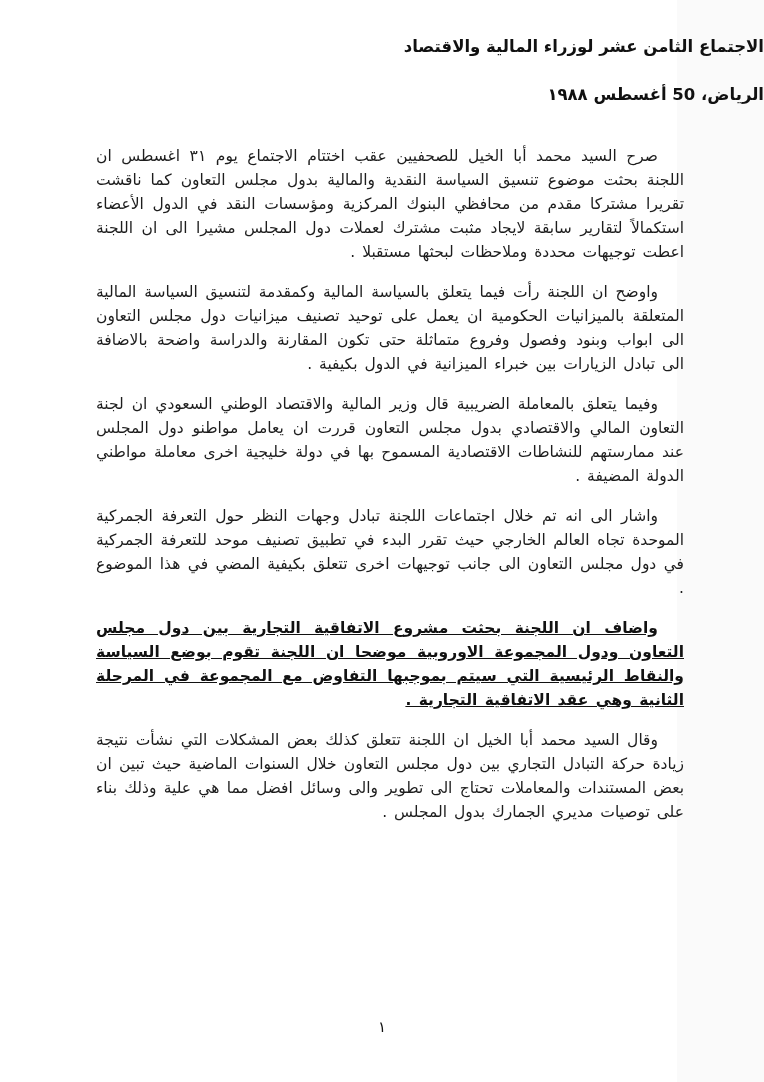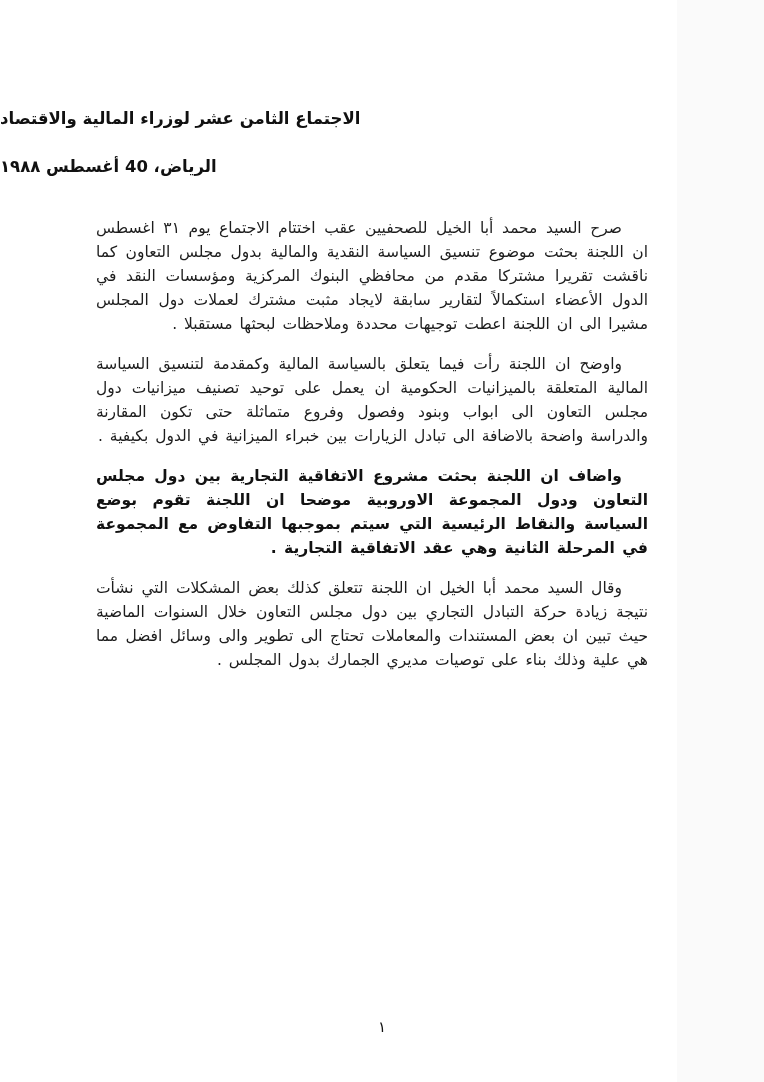--- a/index.html
+++ b/index.html
@@ -24,47 +24,48 @@
     width: 87px;
     height: 100%;
     background: #fafafa;
   }
   .content {
     position: relative;
     direction: rtl;
     color: #1c1c1c;
   }
   .title-block {
-    padding-top: 108px;
-    text-align: left;
+    padding-top: 36px;
+    text-align: right;
     font-weight: bold;
     font-size: 16.5px;
     color: #111111;
     letter-spacing: 0.2px;
   }
   .title-line {
     line-height: 22px;
     margin-bottom: 26px;
   }
   .body-block {
-    margin: 38px 116px 0 96px;
+    margin: 38px 80px 0 96px;
     font-size: 15.5px;
   }
   p.para {
     direction: rtl;
     text-align: justify;
     text-indent: 26px;
     line-height: 24px;
     margin-bottom: 16px;
     word-spacing: 2px;
     color: #1d1d1d;
   }
   p.para.emphasis {
     font-weight: bold;
     color: #121212;
+    text-decoration: underline;
   }
   p.para.normal { font-weight: normal; }
   .page-number {
     position: absolute;
     top: 1018px;
     left: 0;
     width: 764px;
     text-align: center;
     font-size: 15px;
     color: #111111;
@@ -74,26 +75,28 @@
 <body>
 
 <div class="page">
 
   <div class="scan-band"></div>
 
   <div class="content">
 
     <header class="title-block">
       <div class="title-line">الاجتماع الثامن عشر لوزراء المالية والاقتصاد</div>
-      <div class="title-line">الرياض، 40 أغسطس ١٩٨٨</div>
+      <div class="title-line">الرياض، 50 أغسطس ١٩٨٨</div>
     </header>
 
     <main class="body-block">
       <p class="para normal">صرح السيد محمد أبا الخيل للصحفيين عقب اختتام الاجتماع يوم ٣١ اغسطس ان اللجنة بحثت موضوع تنسيق السياسة النقدية والمالية بدول مجلس التعاون كما ناقشت تقريرا مشتركا مقدم من محافظي البنوك المركزية ومؤسسات النقد في الدول الأعضاء استكمالاً لتقارير سابقة لايجاد مثبت مشترك لعملات دول المجلس مشيرا الى ان اللجنة اعطت توجيهات محددة وملاحظات لبحثها مستقبلا .</p>
       <p class="para normal">واوضح ان اللجنة رأت فيما يتعلق بالسياسة المالية وكمقدمة لتنسيق السياسة المالية المتعلقة بالميزانيات الحكومية ان يعمل على توحيد تصنيف ميزانيات دول مجلس التعاون الى ابواب وبنود وفصول وفروع متماثلة حتى تكون المقارنة والدراسة واضحة بالاضافة الى تبادل الزيارات بين خبراء الميزانية في الدول بكيفية .</p>
+      <p class="para normal">وفيما يتعلق بالمعاملة الضريبية قال وزير المالية والاقتصاد الوطني السعودي ان لجنة التعاون المالي والاقتصادي بدول مجلس التعاون قررت ان يعامل مواطنو دول المجلس عند ممارستهم للنشاطات الاقتصادية المسموح بها في دولة خليجية اخرى معاملة مواطني الدولة المضيفة .</p>
+      <p class="para normal">واشار الى انه تم خلال اجتماعات اللجنة تبادل وجهات النظر حول التعرفة الجمركية الموحدة تجاه العالم الخارجي حيث تقرر البدء في تطبيق تصنيف موحد للتعرفة الجمركية في دول مجلس التعاون الى جانب توجيهات اخرى تتعلق بكيفية المضي في هذا الموضوع .</p>
       <p class="para emphasis">واضاف ان اللجنة بحثت مشروع الاتفاقية التجارية بين دول مجلس التعاون ودول المجموعة الاوروبية موضحا ان اللجنة تقوم بوضع السياسة والنقاط الرئيسية التي سيتم بموجبها التفاوض مع المجموعة في المرحلة الثانية وهي عقد الاتفاقية التجارية .</p>
       <p class="para normal">وقال السيد محمد أبا الخيل ان اللجنة تتعلق كذلك بعض المشكلات التي نشأت نتيجة زيادة حركة التبادل التجاري بين دول مجلس التعاون خلال السنوات الماضية حيث تبين ان بعض المستندات والمعاملات تحتاج الى تطوير والى وسائل افضل مما هي علية وذلك بناء على توصيات مديري الجمارك بدول المجلس .</p>
     </main>
 
   </div>
 
   <div class="page-number">١</div>
 
 </div>
 

